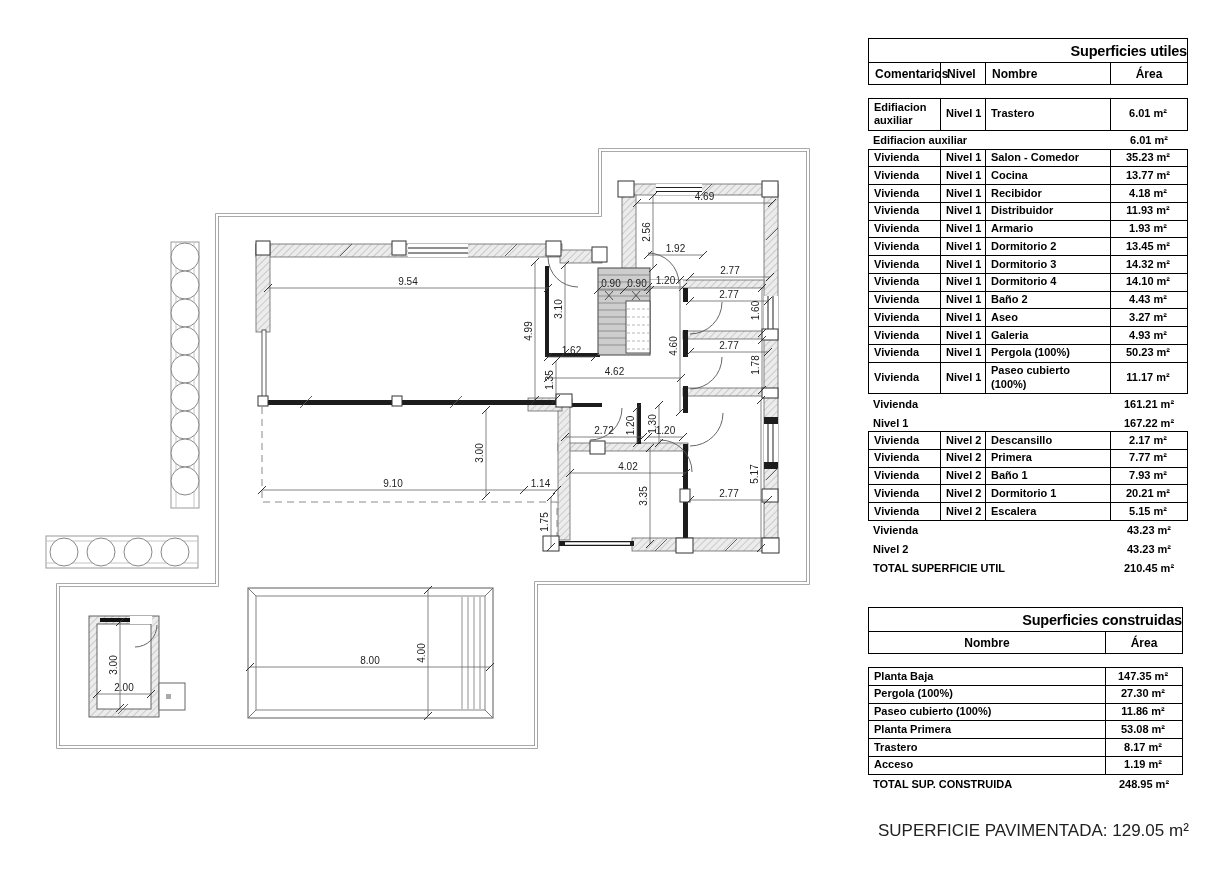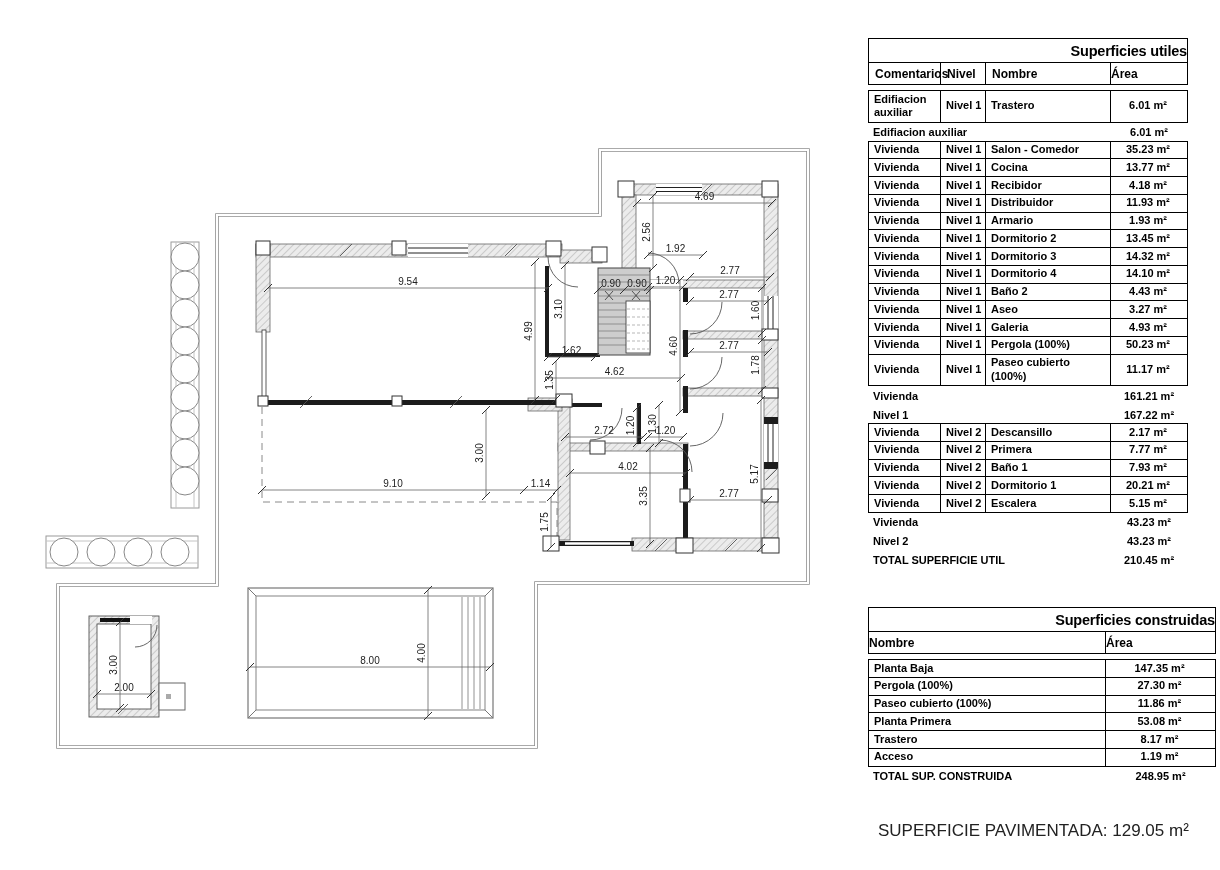--- a/index.html
+++ b/index.html
@@ -6,24 +6,24 @@
   html,body { background:#fff; }
   body { width:1220px; height:870px; position:relative; font-family:"Liberation Sans",sans-serif; overflow:hidden; }
   .page { position:absolute; inset:0; background:#fff; }
   svg.plan { position:absolute; left:0; top:0; }
 
   .tbl { position:absolute; color:#000; }
   .tbl-title { border:1.4px solid #000; text-align:right; font-weight:bold; font-size:14.5px; padding:4px 0 3px; letter-spacing:-0.2px; }
   .tbl-head { display:grid; border:1.4px solid #000; border-top:none; font-weight:bold; font-size:12px; }
   .hc { padding:4px 0 3px 6px; border-right:1px solid #000; }
   .hc:last-child { border-right:none; }
-  .hc-center { text-align:left; padding-left:0; }
+  .hc-center { text-align:center; padding-left:0; }
   .u-cols { grid-template-columns:72px 45px 125px auto; }
   .c-cols { grid-template-columns:237px auto; }
-  .rows { margin-top:6px; }
+  .rows { margin-top:14px; }
   .grid-row { display:grid; border:1px solid #000; margin-top:-1px; font-weight:bold; font-size:11px; min-height:18px; }
   .u .grid-row { grid-template-columns:72px 45px 125px auto; }
   .c .grid-row { grid-template-columns:237px auto; }
   .cell { padding:1.5px 2px 1.5px 5px; border-right:1px solid #000; display:flex; align-items:center; line-height:1.25; }
   .cell.cell-area { border-right:none; justify-content:center; padding-left:0; text-align:center; }
   .sum-row { display:grid; font-weight:bold; font-size:11px; height:19px; align-items:center; }
   .u .sum-row { grid-template-columns:242px auto; }
   .c .sum-row { grid-template-columns:237px auto; }
   .sum-label { padding-left:5px; }
   .sum-area { text-align:center; }
@@ -504,21 +504,21 @@
           <div class="sum-label">Nivel 2</div>
           <div class="sum-area">43.23 m²</div>
         </div>
         <div class="sum-row">
           <div class="sum-label">TOTAL SUPERFICIE UTIL</div>
           <div class="sum-area">210.45 m²</div>
         </div>
       </div>
   </div>
 
-  <div class="tbl c" style="left:868px; top:607px; width:348px">
+  <div class="tbl c" style="left:868px; top:607px; width:315px">
     <div class="tbl-title">Superficies construidas</div>
     <div class="tbl-head c-cols">
       <div class="hc hc-center">Nombre</div>
       <div class="hc hc-center">Área</div>
     </div>
     <div class="rows">
         <div class="grid-row">
           <div class="cell">Planta Baja</div>
           <div class="cell cell-area">147.35 m²</div>
         </div>

